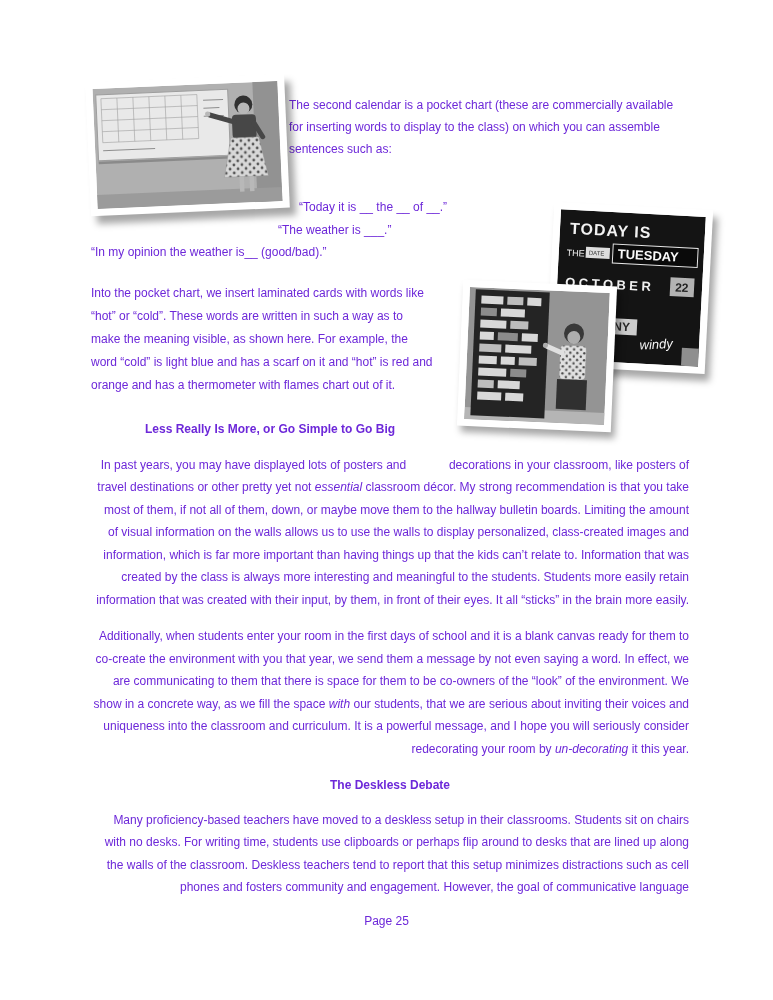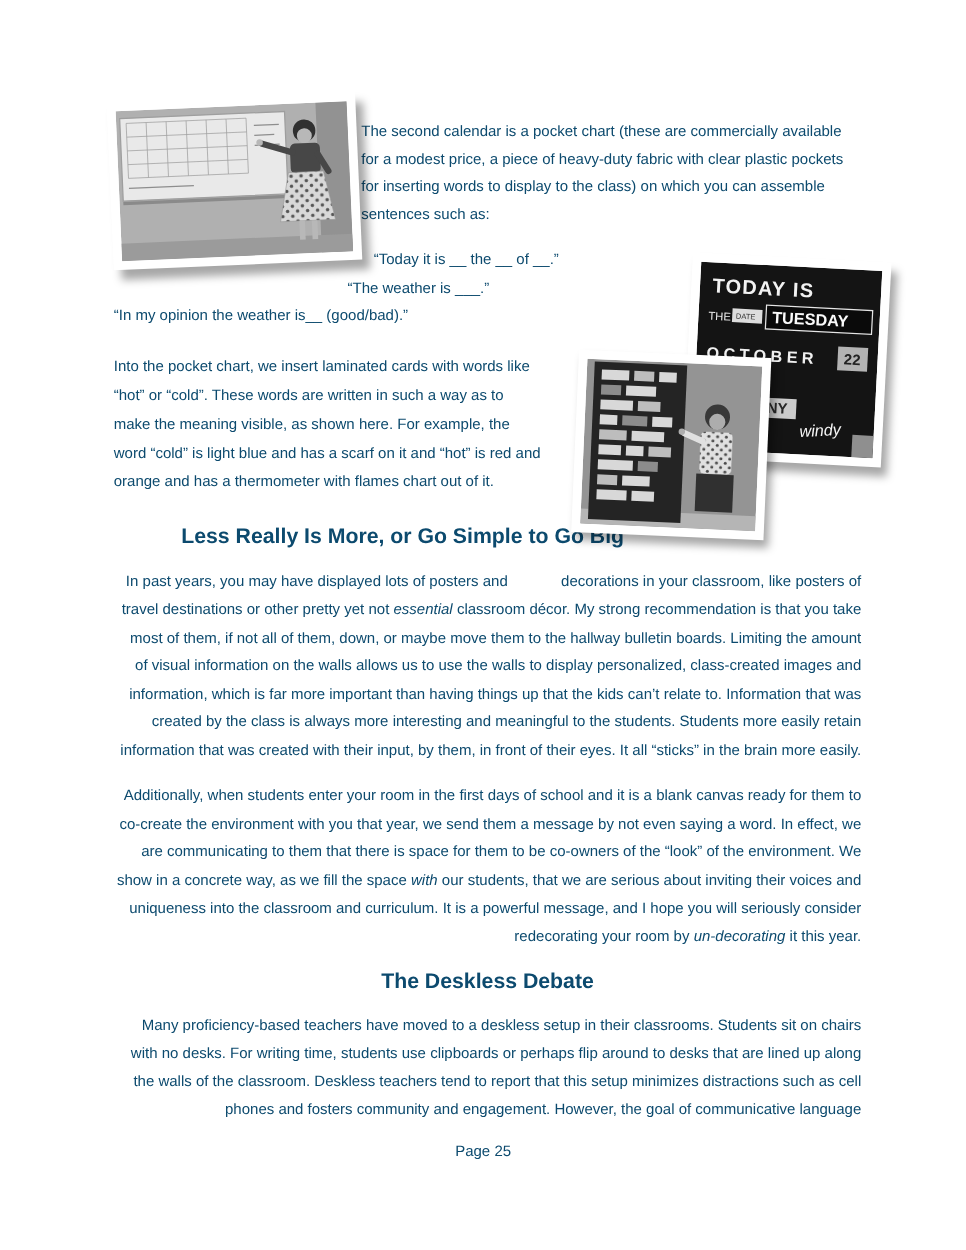--- a/index.html
+++ b/index.html
@@ -3,21 +3,21 @@
 <meta charset="utf-8">
 <style>
   html,body { margin:0; padding:0; background:#ffffff; }
   .page {
     position:relative;
     width:773px; height:1000px;
     margin:0 auto;
     background:#ffffff;
     font-family:"Liberation Sans", sans-serif;
     font-size:12px;
-    color:#0c4a6e;
+    color:#6d28d9;
     overflow:hidden;
     text-decoration:underline;
   }
   .photo {
     position:absolute;
     background:#ffffff;
     padding:7px;
   }
   .photo svg { display:block; }
   .photo-1 { left:88px; top:78px; transform:rotate(-2.5deg); box-shadow:6px 8px 7px rgba(0,0,0,0.35); z-index:1; }
@@ -33,21 +33,21 @@
   .quote-3 { left:91px;  top:245px; }
   .pocket-para {
     position:absolute; left:91px; top:282px; width:372px;
     line-height:23px;
   }
   .main-column {
     position:absolute; left:91px; top:418px; width:598px;
     line-height:22.5px;
   }
   .section-heading {
-    font-weight:bold; font-size:17px;
+    font-weight:bold; font-size:12px;
     margin:0 0 13px 54px;
   }
   .section-heading.centered { margin:12px 0 12px 0; text-align:center; }
   .main-column p { margin:0 0 14px 0; text-align:right; }
   .gap { display:inline-block; width:36px; }
   em { font-style:italic; }
   .footer {
     position:absolute; left:0; top:914px; width:100%;
     text-align:center;
   }
@@ -99,21 +99,20 @@
         <path d="M160 41 L168 55" stroke="#474747" stroke-width="5" stroke-linecap="round" fill="none"></path>
         <path d="M136 55 L164 55 L172 94 L128 94 Z" fill="url(#dots1)" stroke="#9a9a9a" stroke-width="0.5"></path>
         <rect x="143" y="94" width="4.5" height="15" fill="#b8b8b8"></rect>
         <rect x="153" y="94" width="4.5" height="15" fill="#b8b8b8"></rect>
       </g>
     </svg>
   </div>
 
   <div class="intro-text">
     <div>The second calendar is a pocket chart (these are commercially available</div>
-    <div>for a modest price, a piece of heavy-duty fabric with clear plastic pockets</div>
     <div>for inserting words to display to the class) on which you can assemble</div>
     <div>sentences such as:</div>
   </div>
 
   <div class="quote quote-1">“Today it is __ the __ of __.”</div>
   <div class="quote quote-2">“The weather is ___.”</div>
   <div class="quote quote-3">“In my opinion the weather is__ (good/bad).”</div>
 
   <div class="pocket-para">
     <div>Into the pocket chart, we insert laminated cards with words like</div>

